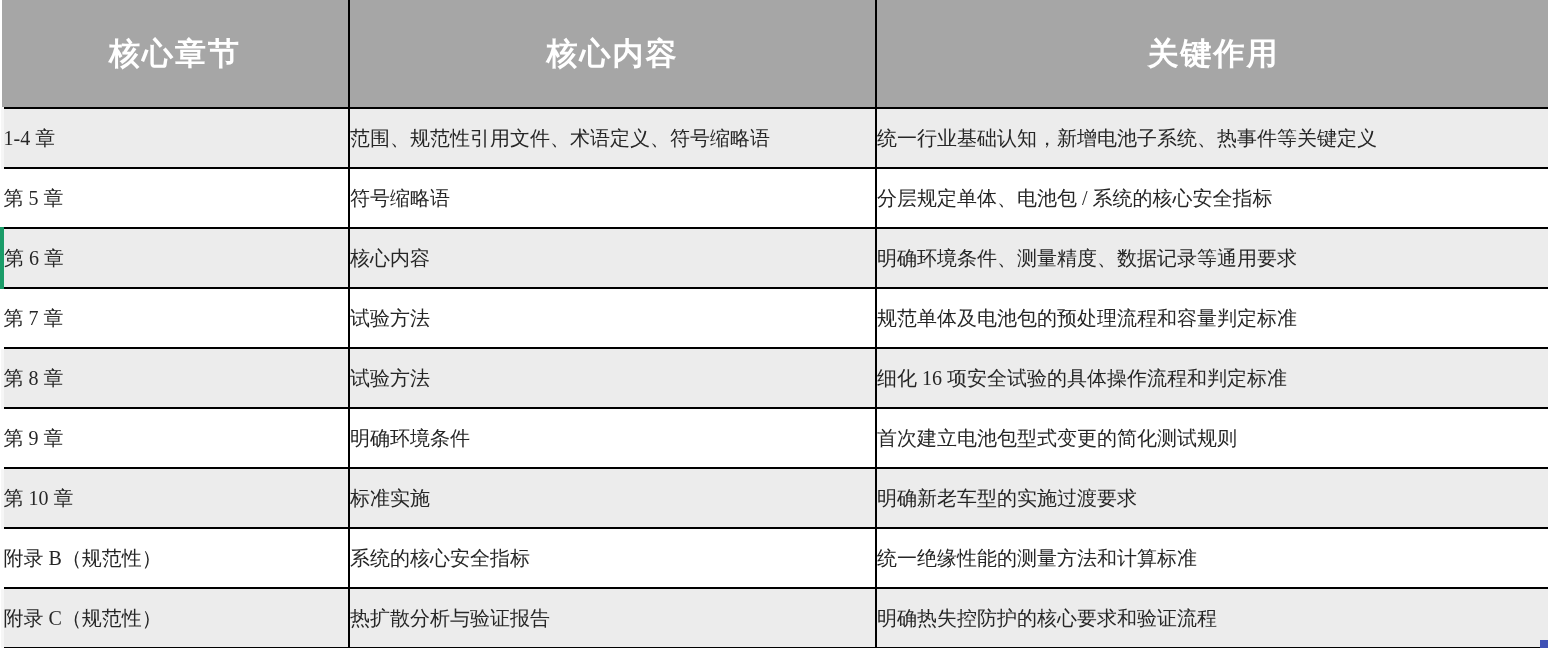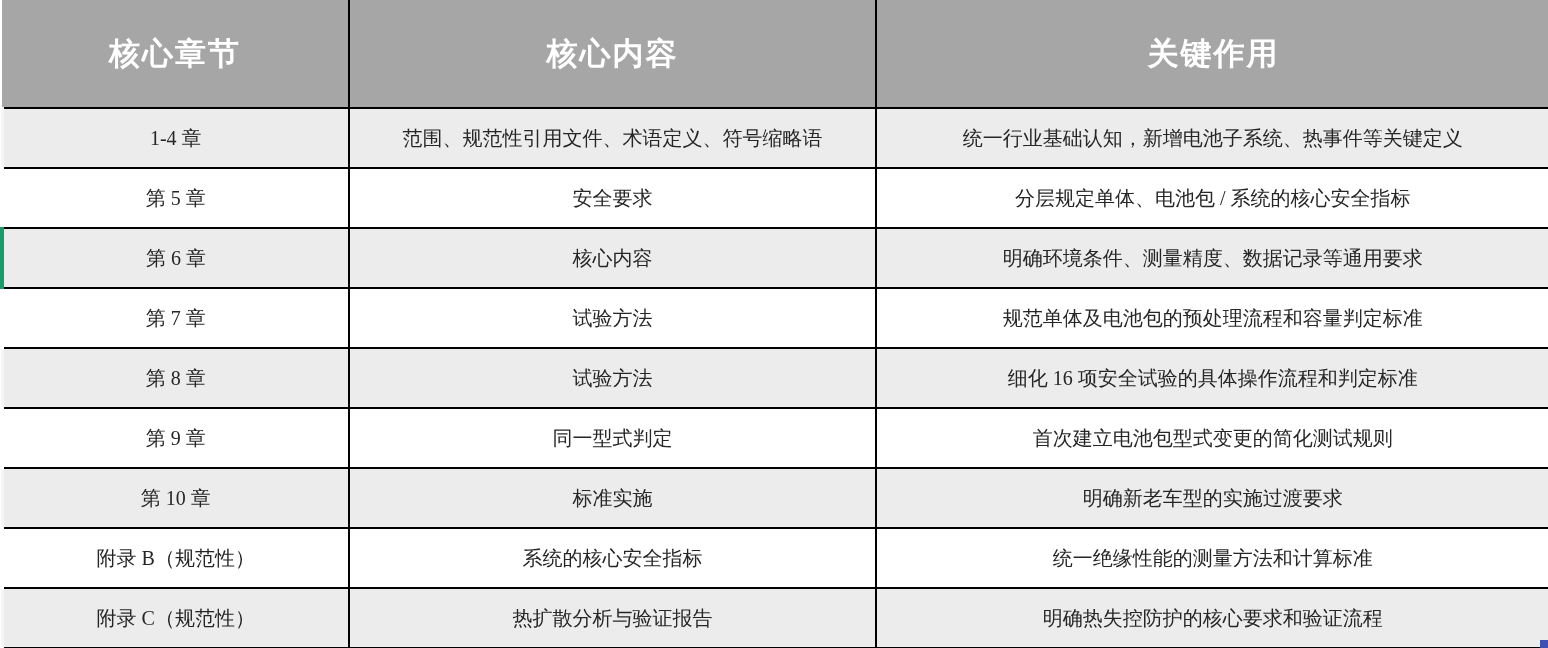--- a/index.html
+++ b/index.html
@@ -40,21 +40,21 @@
     margin-top:37px;
   }
   tr.hdr th:first-child{border-left:none;}
   tr.hdr th:last-child{border-right:none;}
   
   tr.row{height:60px;}
   tr.row td{
     background:var(--row-bg);
     color:var(--cell-text);
     font-size:20px;
-    text-align:center;
+    text-align:left;
     vertical-align:middle;
     border:2px solid var(--grid-border);
     white-space:nowrap;
     overflow:hidden;
   }
   tr.row.alt td{background:var(--row-alt-bg);}
   tr.row td:first-child{border-left:3px solid #ffffff;}
   tr.row td:last-child{border-right:3px solid #ffffff;}
   tr.row.alt td:first-child{border-left-color:#f6f6f6;}
   
@@ -83,41 +83,41 @@
       <th>核心内容</th>
       <th>关键作用</th>
     </tr>
     <tr class="row alt">
       <td>1-4 章</td>
       <td>范围、规范性引用文件、术语定义、符号缩略语</td>
       <td>统一行业基础认知，新增电池子系统、热事件等关键定义</td>
     </tr>
     <tr class="row">
       <td>第 5 章</td>
-      <td>安全要求</td>
+      <td>符号缩略语</td>
       <td>分层规定单体、电池包 / 系统的核心安全指标</td>
     </tr>
     <tr class="row alt selected">
       <td>第 6 章</td>
       <td>核心内容</td>
       <td>明确环境条件、测量精度、数据记录等通用要求</td>
     </tr>
     <tr class="row">
       <td>第 7 章</td>
       <td>试验方法</td>
       <td>规范单体及电池包的预处理流程和容量判定标准</td>
     </tr>
     <tr class="row alt">
       <td>第 8 章</td>
       <td>试验方法</td>
       <td>细化 16 项安全试验的具体操作流程和判定标准</td>
     </tr>
     <tr class="row">
       <td>第 9 章</td>
-      <td>同一型式判定</td>
+      <td>明确环境条件</td>
       <td>首次建立电池包型式变更的简化测试规则</td>
     </tr>
     <tr class="row alt">
       <td>第 10 章</td>
       <td>标准实施</td>
       <td>明确新老车型的实施过渡要求</td>
     </tr>
     <tr class="row">
       <td>附录 B（规范性）</td>
       <td>系统的核心安全指标</td>

